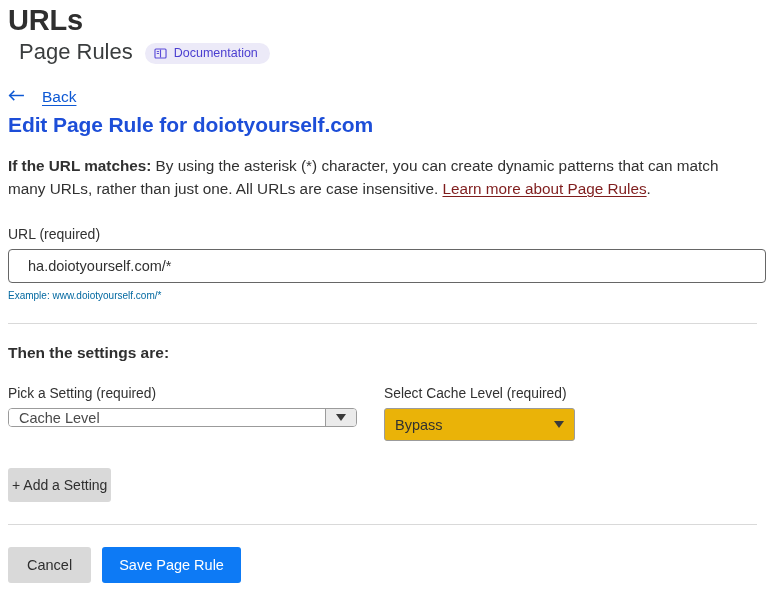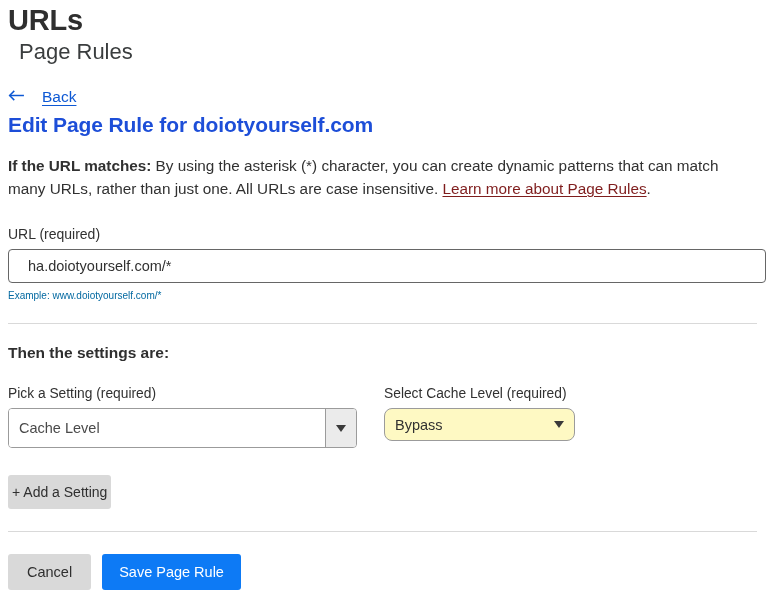--- a/index.html
+++ b/index.html
@@ -153,21 +153,21 @@
   .sub-label {
     font-size: 13.8px;
     color: #313131;
     margin-bottom: 7px;
   }
 
   
   .combo {
     display: flex;
     width: 100%;
-    height: 40px;
+    height: 19px;
     border: 1px solid #9b9b9b;
     border-radius: 4px;
     overflow: hidden;
     background: #fff;
     box-sizing: border-box;
     cursor: pointer;
   }
   .combo-value {
     flex: 1;
     display: flex;
@@ -187,24 +187,24 @@
   }
 
   
   .select-box {
     display: flex;
     align-items: center;
     justify-content: space-between;
     width: 100%;
     height: 33px;
     border: 1px solid #9b9b9b;
-    border-radius: 8px;
+    border-radius: 3px;
     padding: 0 10px;
     box-sizing: border-box;
-    background: #fef9c3;
+    background: #eab308;
     font-size: 14.5px;
     color: #313131;
     cursor: pointer;
   }
 
   .caret {
     width: 0; height: 0;
     border-left: 5.5px solid transparent;
     border-right: 5.5px solid transparent;
     border-top: 7px solid #3a3a3a;
@@ -253,20 +253,31 @@
 </head>
 <body>
 
 <div class="page">
 
   
   <div>
     <div class="app-title">URLs</div>
     <div class="subtitle-row">
       <span class="subtitle">Page Rules</span>
+      <span class="doc-badge">
+        <span>
+          <svg width="13" height="13" viewBox="0 0 16 16" fill="none" aria-hidden="true">
+            <rect x="1.2" y="2.4" width="13.6" height="11.2" rx="1.2" stroke="#5a4ad8" stroke-width="1.4"></rect>
+            <line x1="8" y1="3.1" x2="8" y2="12.9" stroke="#5a4ad8" stroke-width="1.4"></line>
+            <line x1="3.4" y1="5.6" x2="6.2" y2="5.6" stroke="#5a4ad8" stroke-width="1.2"></line>
+            <line x1="3.4" y1="8" x2="6.2" y2="8" stroke="#5a4ad8" stroke-width="1.2"></line>
+          </svg>
+        </span>
+        <span>Documentation</span>
+      </span>
     </div>
   </div>
 
   
   <a class="back-link" href="#">
     <span class="back-arrow">
       <svg width="17" height="13" viewBox="0 0 18 14" fill="none" aria-hidden="true">
         <line x1="1.5" y1="7" x2="17" y2="7" stroke="#0d58d4" stroke-width="1.6"></line>
         <polyline points="6.6,2 1.6,7 6.6,12" fill="none" stroke="#0d58d4" stroke-width="1.6"></polyline>
       </svg>

